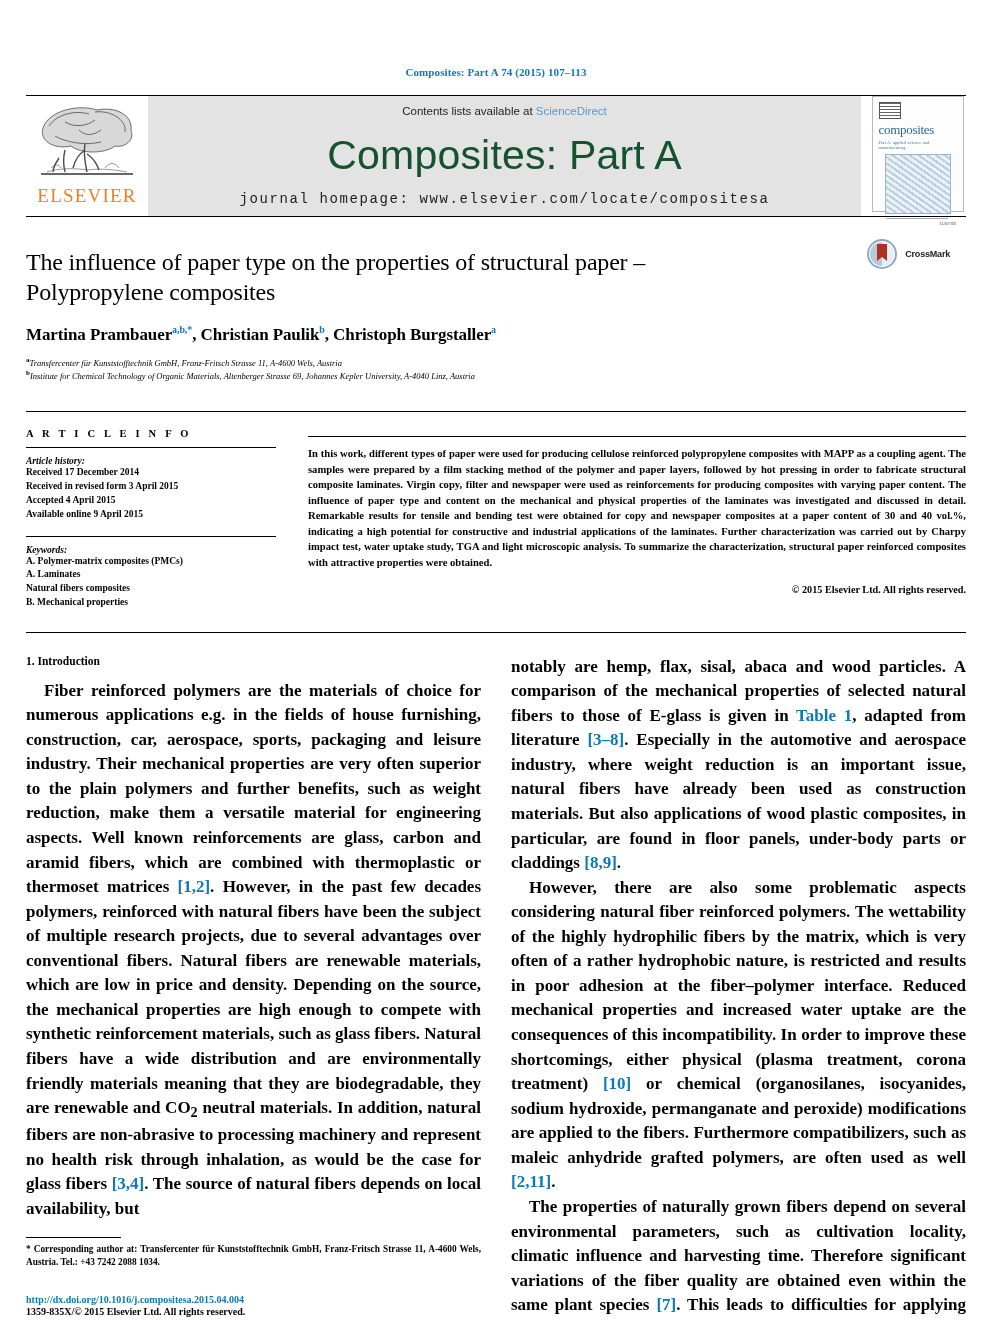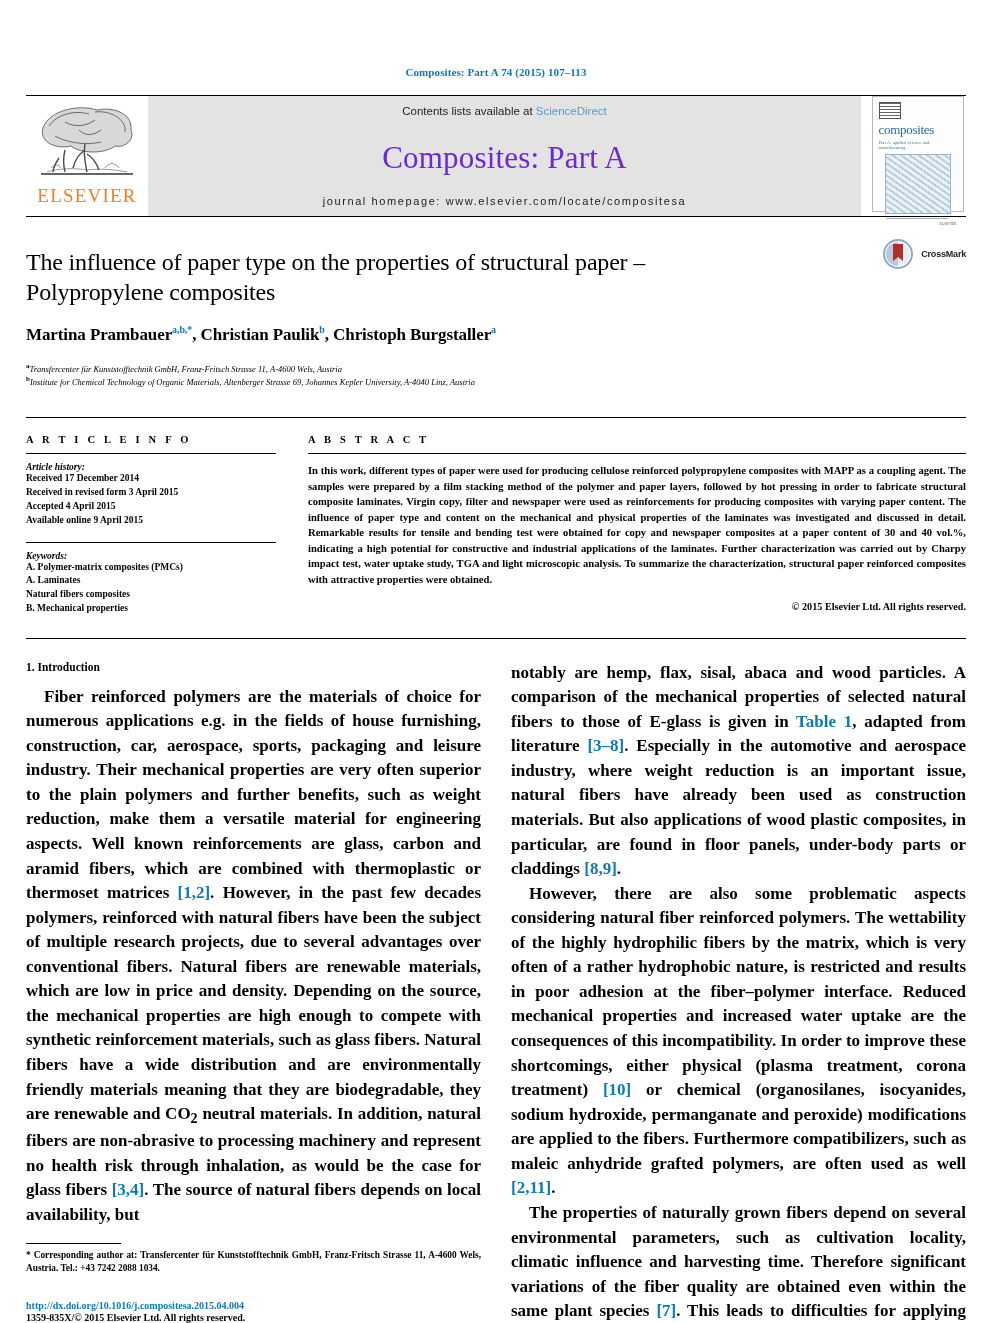--- a/index.html
+++ b/index.html
@@ -71,30 +71,30 @@
     padding: 9px 0 9px 0;
     box-sizing: border-box;
   }
   .contents-line {
     font-family: "Liberation Sans", sans-serif;
     font-size: 11.5px;
     color: #222;
   }
   .contents-line .sd { color: #4a9ed4; }
   .journal-title {
-    font-family: Liberation Serif, serif;
-    font-size: 31px;
-    color: #6d28d9;
+    font-family: Liberation Sans, sans-serif;
+    font-size: 41px;
+    color: #14532d;
     letter-spacing: .2px;
     line-height: 1;
     margin-top: 2px;
   }
   .homepage-line {
-    font-family: Liberation Sans, sans-serif;
-    font-size: 11px;
+    font-family: Liberation Mono, monospace;
+    font-size: 14px;
     color: #222;
     letter-spacing: 1.6px;
   }
   .cover-thumb {
     flex: 0 0 105px;
     width: 105px;
     padding-left: 8px;
     box-sizing: border-box;
     display: flex;
     align-items: flex-start;
@@ -165,27 +165,27 @@
     font-size: 17px;
     font-weight: bold;
     margin-top: 17px;
     letter-spacing: -.1px;
   }
   .authors sup { color: #0b7ab5; font-size: 10px; font-weight: bold; }
   .affil {
     font-size: 8.5px;
     font-style: italic;
     line-height: 1.42;
-    margin-top: 17px;
+    margin-top: 11px;
   }
   .affil div sup { font-style: normal; font-weight: bold; font-size: 7px; }
 
   .crossmark {
     position: absolute;
-    right: 0;
+    right: 16px;
     top: 22px;
     display: flex;
     align-items: center;
     gap: 8px;
   }
   .crossmark-label {
     font-family: "Liberation Sans", sans-serif;
     font-size: 9px;
     font-weight: bold;
     color: #222;
@@ -368,21 +368,20 @@
         <div class="kw-list">
           <div>A. Polymer-matrix composites (PMCs)</div>
           <div>A. Laminates</div>
           <div>Natural fibers composites</div>
           <div>B. Mechanical properties</div>
         </div>
       </div>
     </div>
 
     <div class="col-abstract">
-      <div class="sec-head">A B S T R A C T</div>
       <div class="hrule"></div>
       <div class="abstract-body">In this work, different types of paper were used for producing cellulose reinforced polypropylene composites with MAPP as a coupling agent. The samples were prepared by a film stacking method of the polymer and paper layers, followed by hot pressing in order to fabricate structural composite laminates. Virgin copy, filter and newspaper were used as reinforcements for producing composites with varying paper content. The influence of paper type and content on the mechanical and physical properties of the laminates was investigated and discussed in detail. Remarkable results for tensile and bending test were obtained for copy and newspaper composites at a paper content of 30 and 40 vol.%, indicating a high potential for constructive and industrial applications of the laminates. Further characterization was carried out by Charpy impact test, water uptake study, TGA and light microscopic analysis. To summarize the characterization, structural paper reinforced composites with attractive properties were obtained.</div>
       <div class="copyright">© 2015 Elsevier Ltd. All rights reserved.</div>
     </div>
   </div>
 
   <div class="body-wrap">
 
     <div class="col">
       <h2 class="section-title">1. Introduction</h2>

